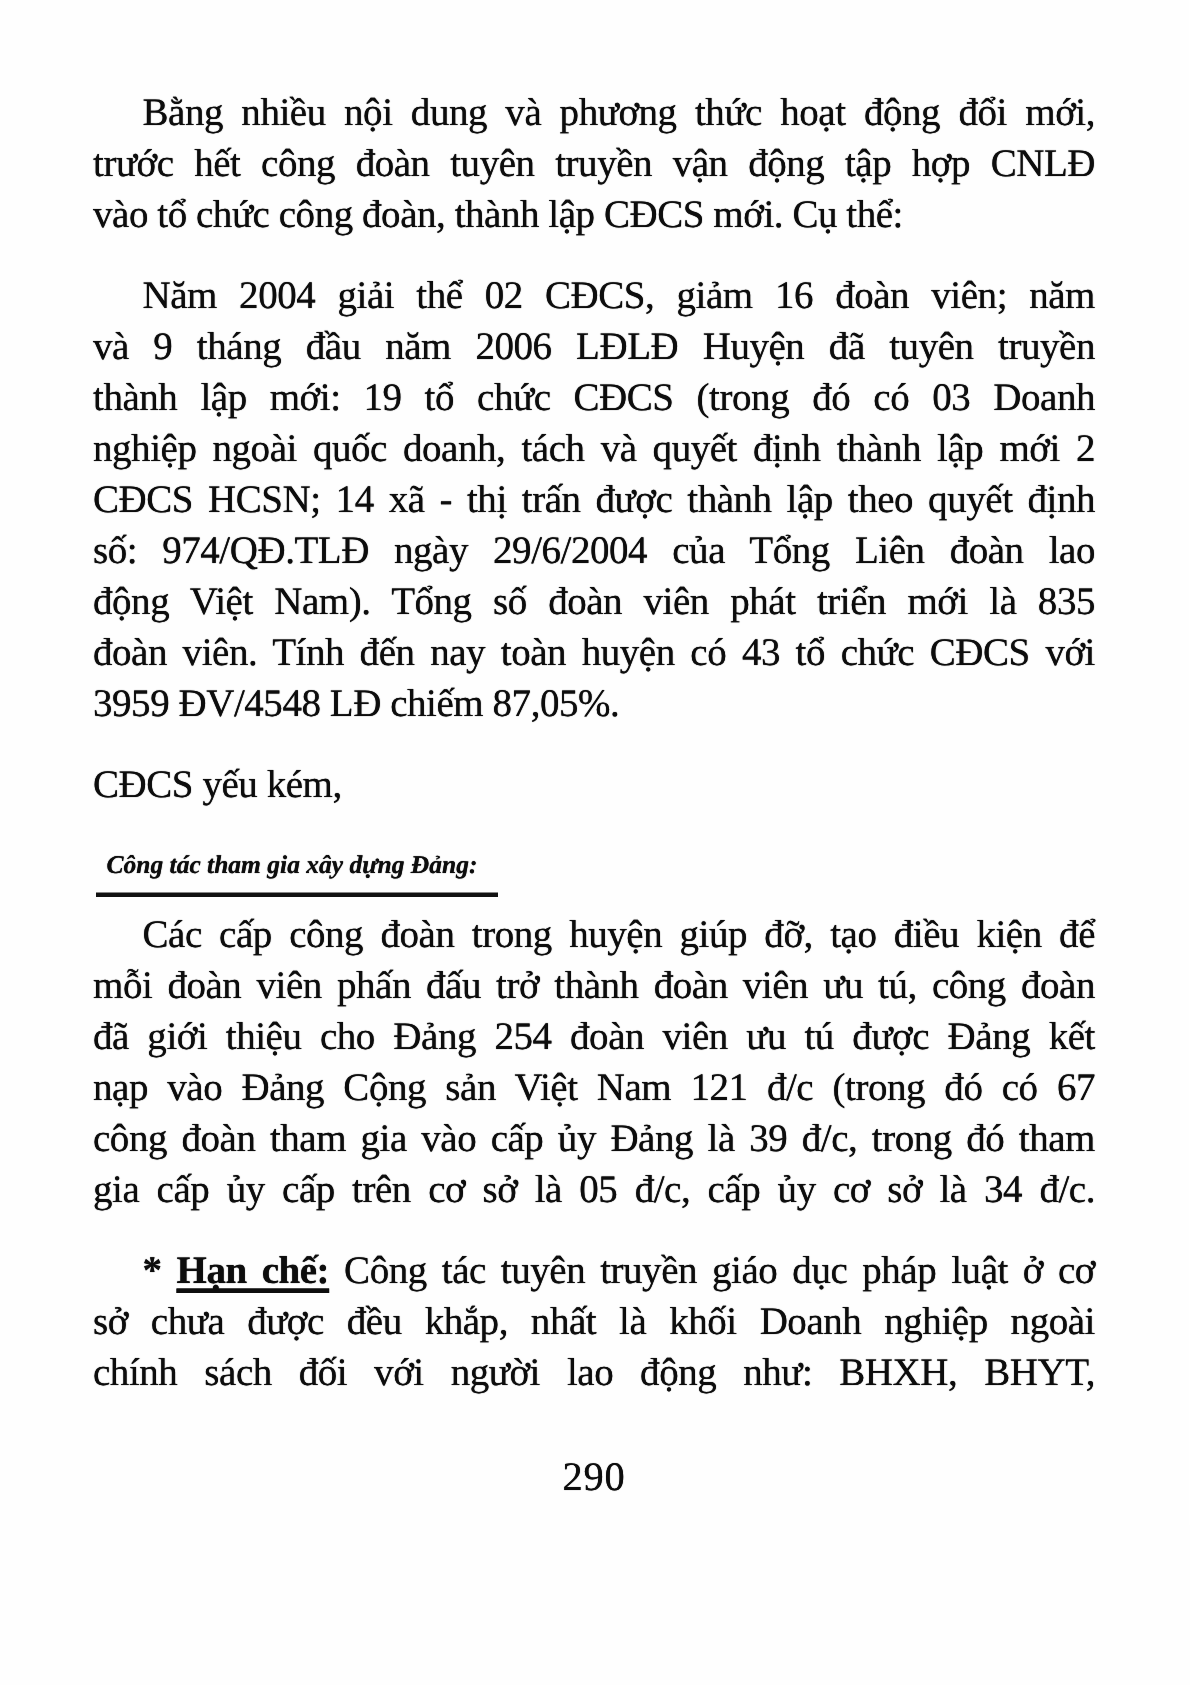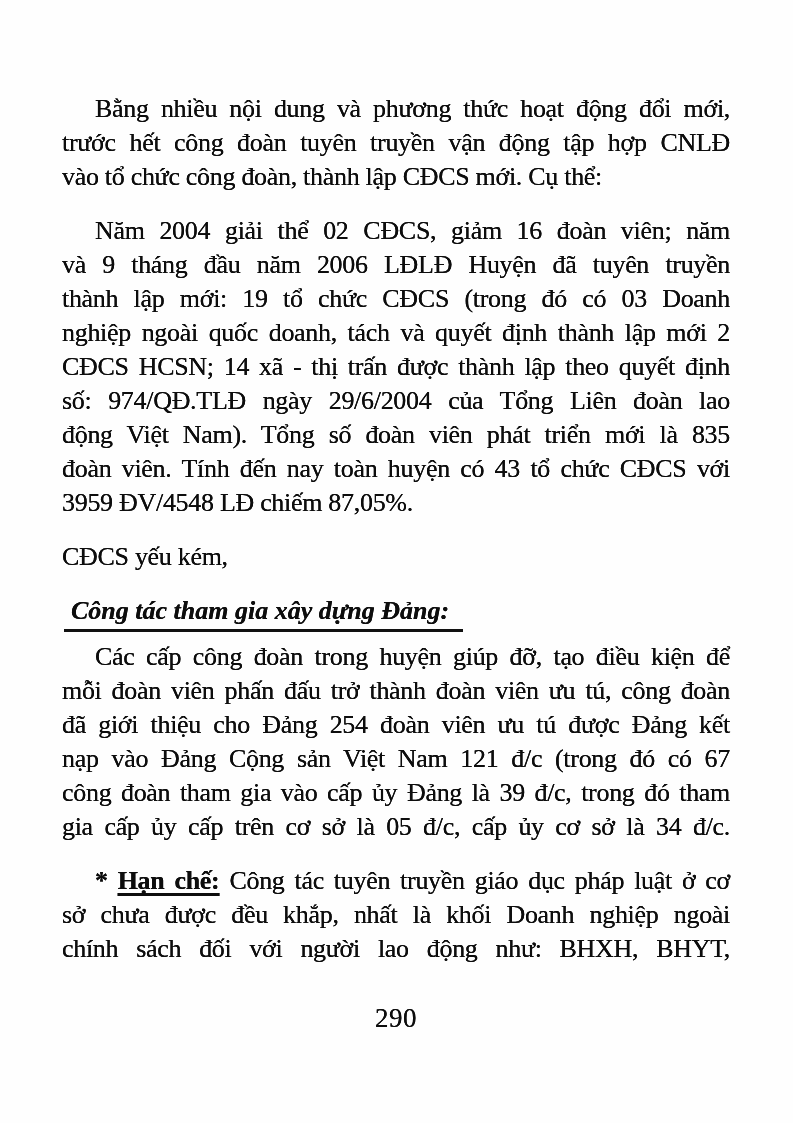--- a/index.html
+++ b/index.html
@@ -13,21 +13,21 @@
   }
   .page {
     position: relative;
     width: 793px;
     height: 1123px;
     background: #fefefe;
   }
   .textblock {
     margin-left: 62px;
     width: 668px;
-    padding-top: 92px;
+    padding-top: 58px;
   }
   .para + .para, .headline-wrap { margin-top: 20px; }
   .headline-wrap + .para { margin-top: 8px; }
   .line {
     font-size: 26px;
     line-height: 34px;
     letter-spacing: -0.3px;
     white-space: normal;
     text-shadow: 0 0 0.6px #000;
   }
@@ -35,21 +35,21 @@
     text-align: justify;
     text-align-last: justify;
   }
   .lastline { text-align: left; }
   .indent { text-indent: 33px; }
   .headline-wrap { padding-left: 2px; }
   .heading-text {
     display: inline-block;
     font-weight: bold;
     font-style: italic;
-    font-size: 26px;
+    font-size: 17px;
     line-height: 34px;
     border-bottom: 3px solid #111;
     padding: 0 14px 1px 7px;
     text-shadow: 0 0 0.6px #000;
   }
   .marker { font-weight: bold; }
   .lead {
     font-weight: bold;
     text-decoration: underline;
     text-decoration-thickness: 2.5px;

